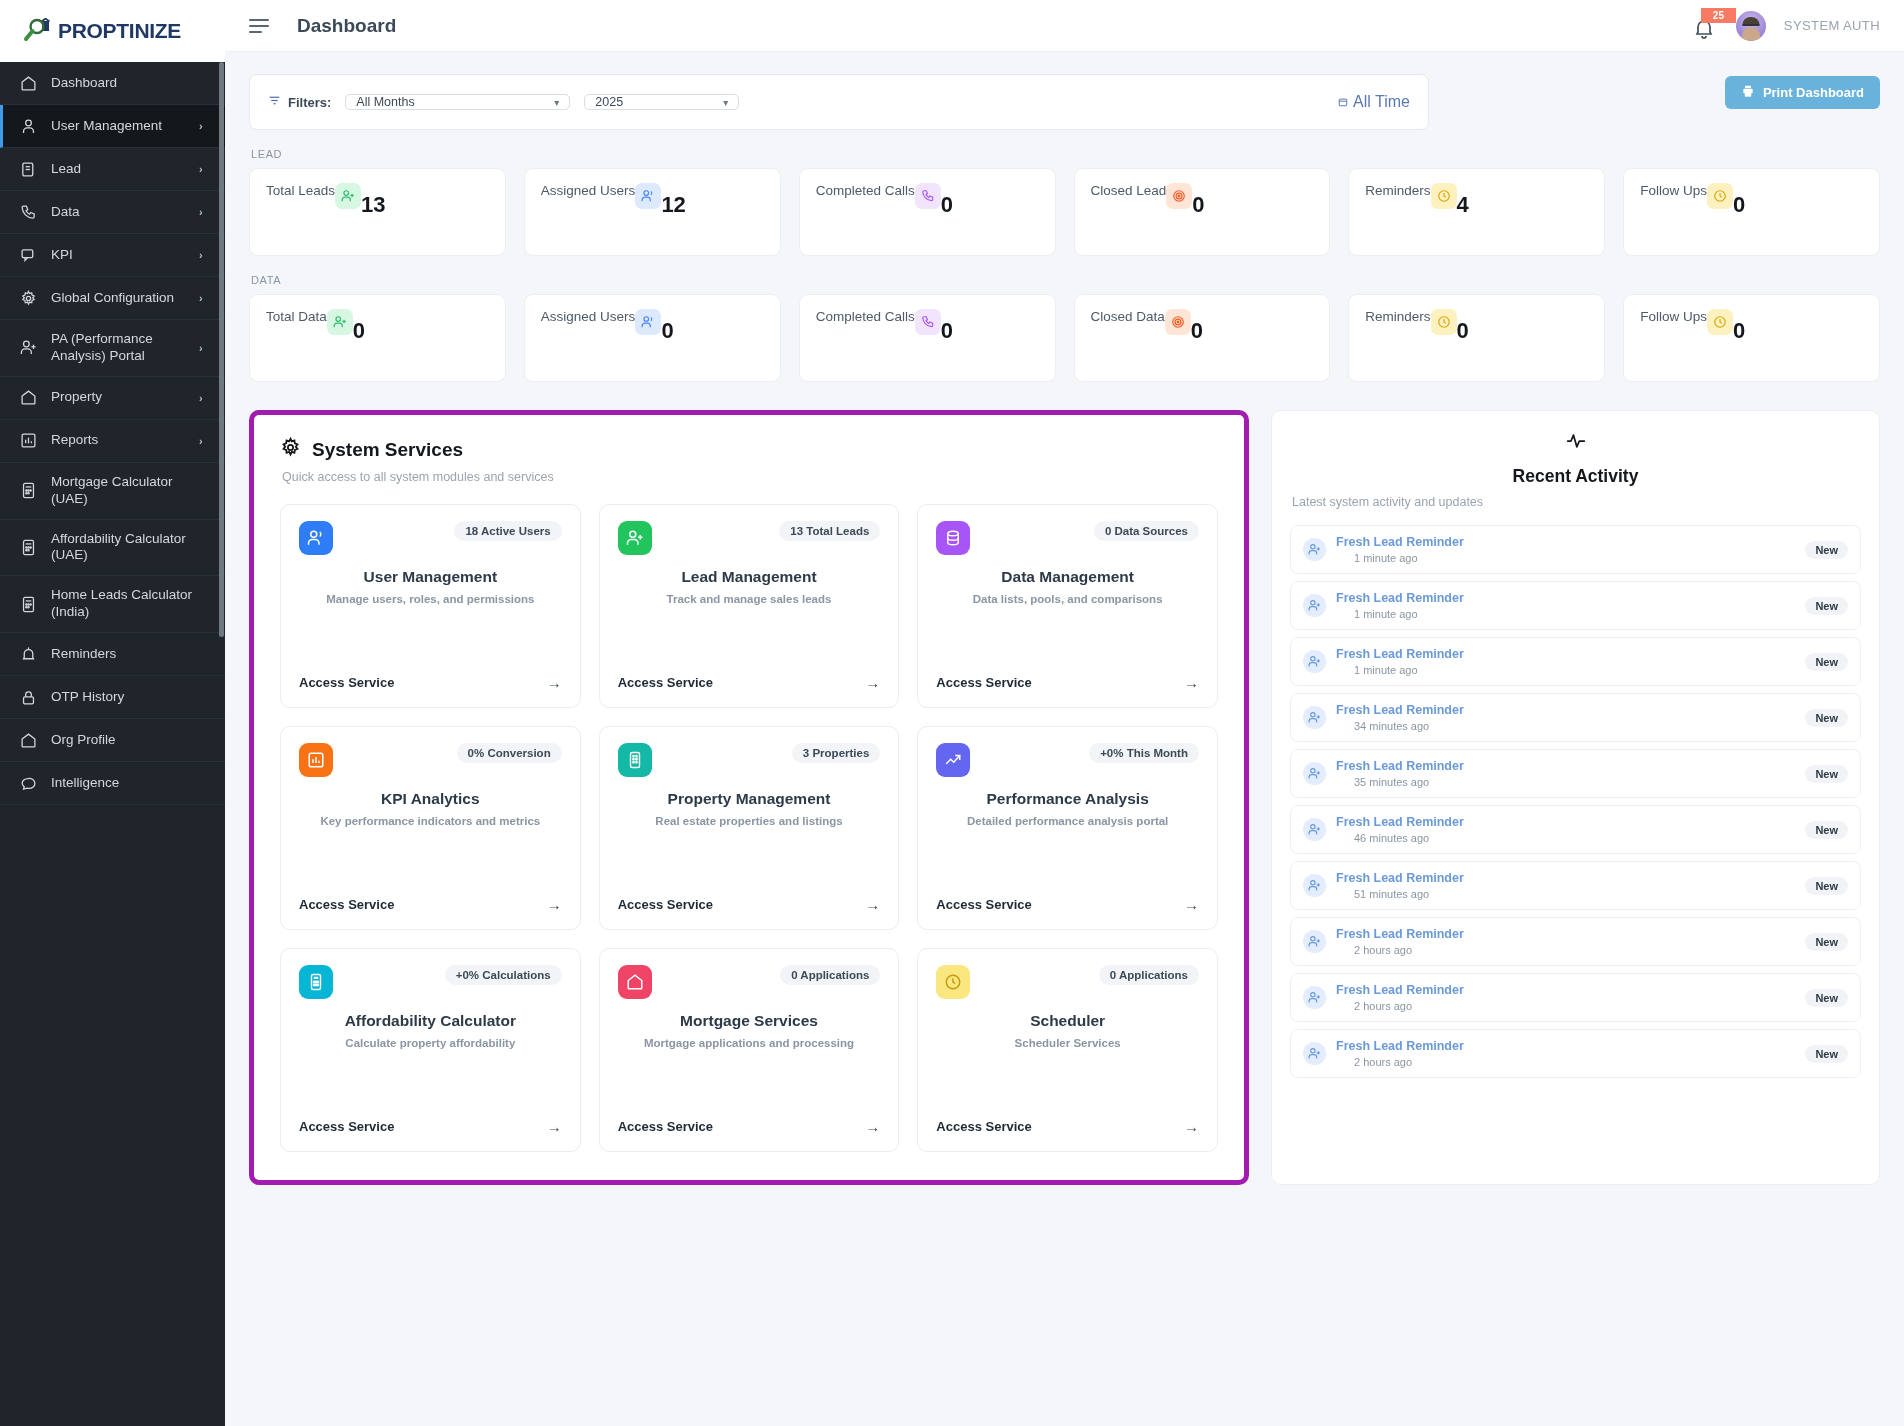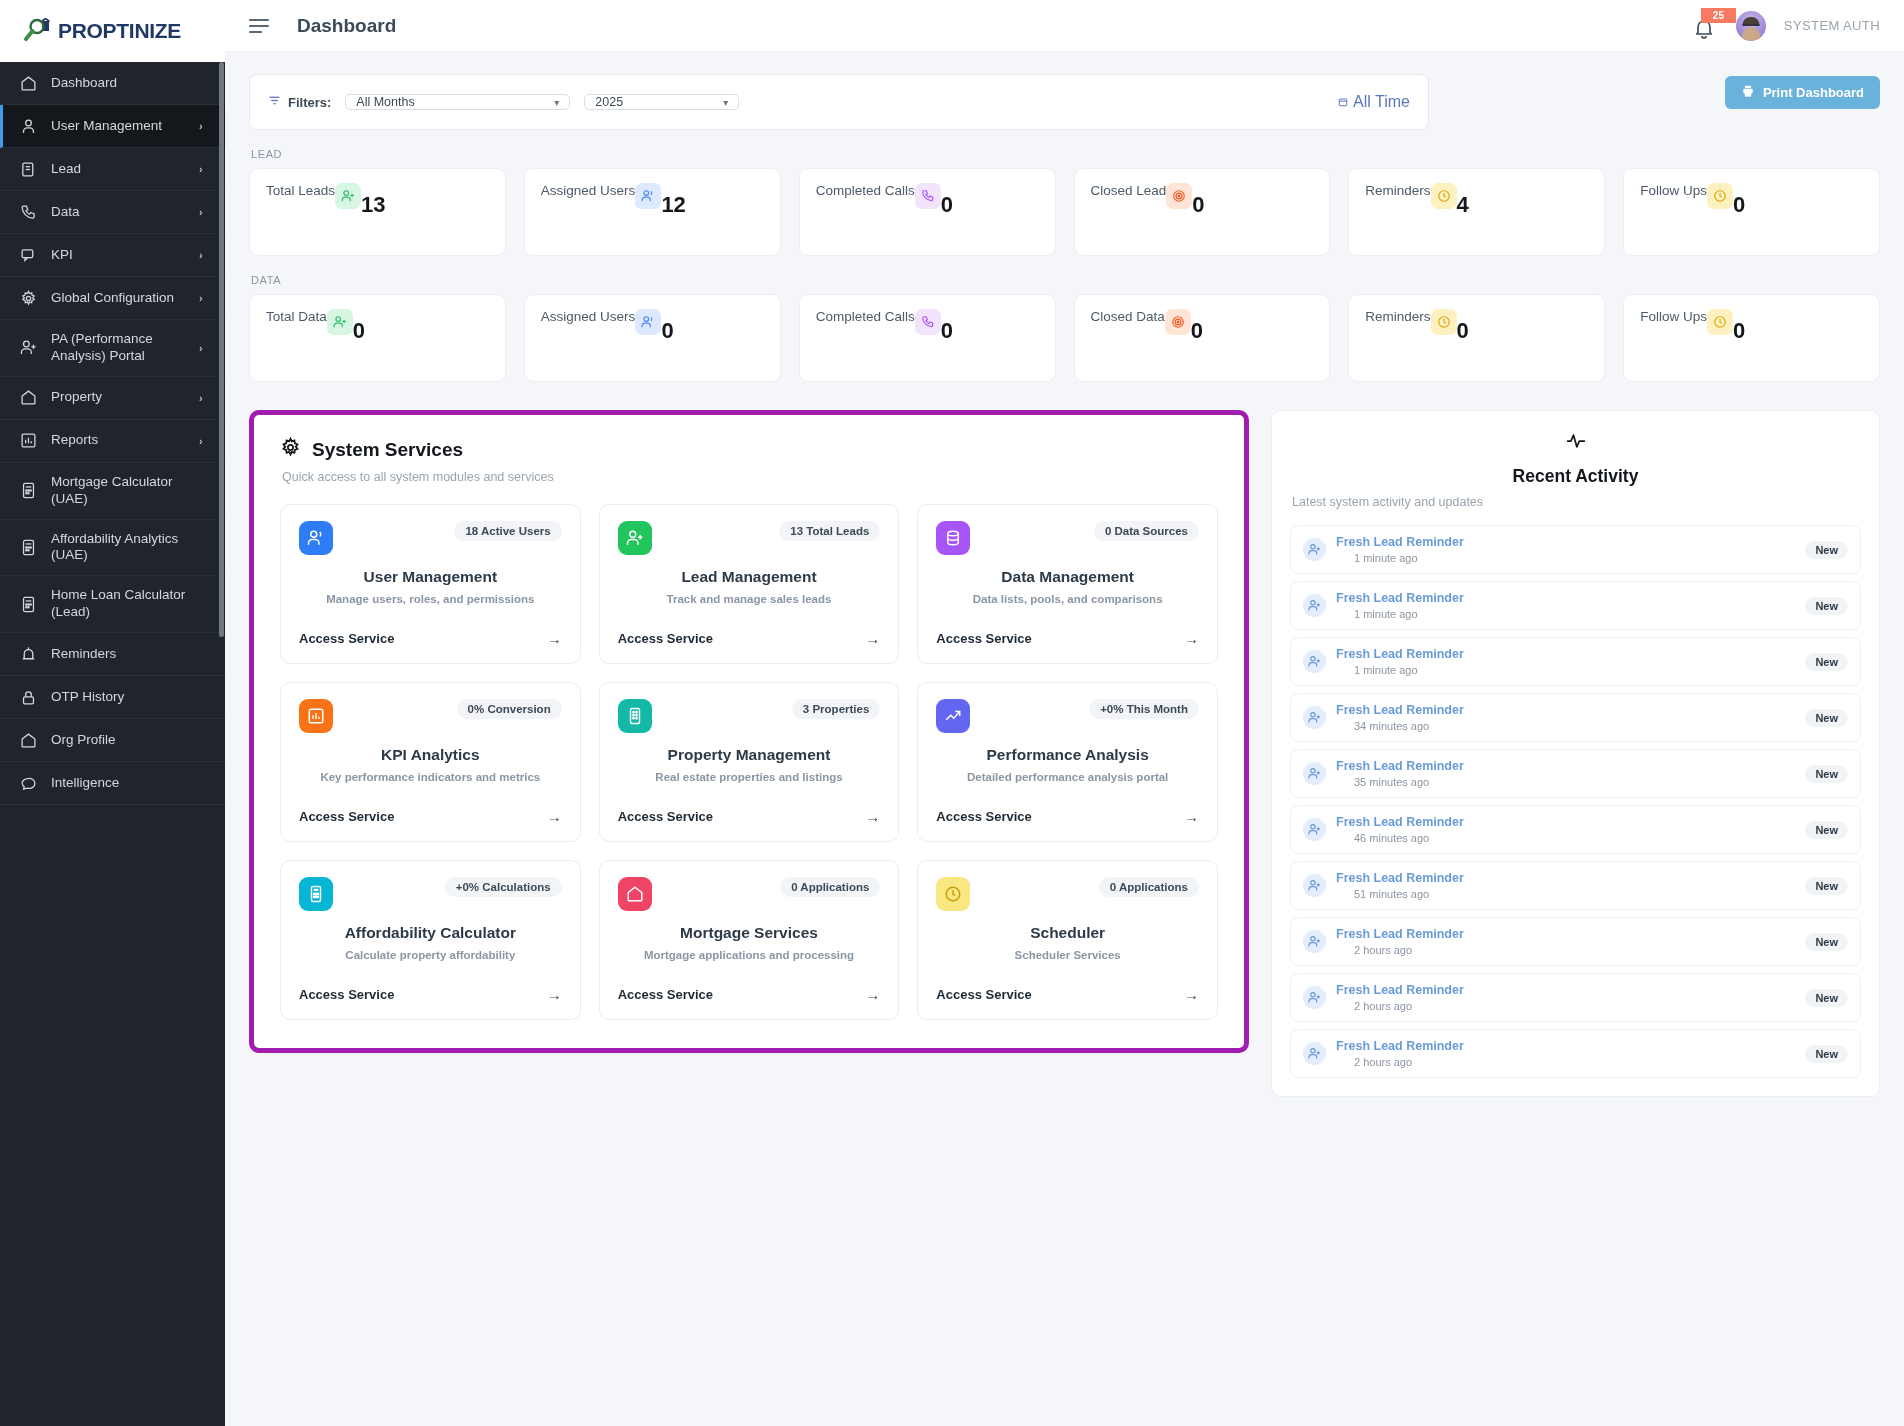--- a/index.html
+++ b/index.html
@@ -149,21 +149,21 @@
   .lower { display: flex; gap: 22px; margin-top: 28px; align-items: flex-start; }
   .services-panel {
     flex: 0 0 1000px; background: #fff; border: 5px solid #a21caf; border-radius: 10px;
     padding: 22px 26px 28px 26px;
   }
   .panel-title { display: flex; align-items: center; gap: 11px; font-size: 19px; font-weight: bold; color: #14181d; }
   .panel-sub { font-size: 12.5px; color: #9aa4af; margin: 7px 0 0 2px; }
   .svc-grid { display: grid; grid-template-columns: repeat(3, 1fr); gap: 18px; margin-top: 20px; }
   .svc-card {
     border: 1px solid #e9edf1; border-radius: 10px; background: #fff;
-    padding: 16px 18px 16px 18px; height: 160px;
+    padding: 16px 18px 16px 18px; height: 204px;
     display: flex; flex-direction: column; cursor: pointer;
   }
   .svc-head { display: flex; align-items: flex-start; }
   .svc-ico {
     width: 34px; height: 34px; border-radius: 9px;
     display: flex; align-items: center; justify-content: center; color: #fff;
     flex: 0 0 34px;
   }
   .svc-pill {
     margin-left: auto; background: #f2f4f7; color: #3c4a57;
@@ -337,36 +337,36 @@
             <svg width="17" height="17" viewBox="0 0 24 24" fill="none" stroke="currentColor" stroke-width="1.8">
               <rect x="5" y="2" width="14" height="20" rx="2"></rect>
               <line x1="8" y1="7" x2="16" y2="7"></line>
               <circle cx="9" cy="12" r="0.9" fill="currentColor"></circle>
               <circle cx="12" cy="12" r="0.9" fill="currentColor"></circle>
               <circle cx="15" cy="12" r="0.9" fill="currentColor"></circle>
               <circle cx="9" cy="16" r="0.9" fill="currentColor"></circle>
               <circle cx="12" cy="16" r="0.9" fill="currentColor"></circle>
             </svg>
           </span>
-        <span class="nav-label">Affordability Analytics (UAE)</span>
+        <span class="nav-label">Affordability Calculator (UAE)</span>
         <span class="nav-chev"></span>
       </div>
       <div class="nav-item">
         <span class="nav-ico">
             <svg width="17" height="17" viewBox="0 0 24 24" fill="none" stroke="currentColor" stroke-width="1.8">
               <rect x="5" y="2" width="14" height="20" rx="2"></rect>
               <line x1="8" y1="7" x2="16" y2="7"></line>
               <circle cx="9" cy="12" r="0.9" fill="currentColor"></circle>
               <circle cx="12" cy="12" r="0.9" fill="currentColor"></circle>
               <circle cx="15" cy="12" r="0.9" fill="currentColor"></circle>
               <circle cx="9" cy="16" r="0.9" fill="currentColor"></circle>
               <circle cx="12" cy="16" r="0.9" fill="currentColor"></circle>
             </svg>
           </span>
-        <span class="nav-label">Home Loan Calculator (Lead)</span>
+        <span class="nav-label">Home Leads Calculator (India)</span>
         <span class="nav-chev"></span>
       </div>
       <div class="nav-item">
         <span class="nav-ico">
             <svg width="17" height="17" viewBox="0 0 24 24" fill="none" stroke="currentColor" stroke-width="1.8">
               <path d="M6 16 v-5 a6 6 0 0112 0 v5 l1 2 H5 Z"></path>
               <line x1="12" y1="2" x2="12" y2="5"></line>
             </svg>
           </span>
         <span class="nav-label">Reminders</span>

